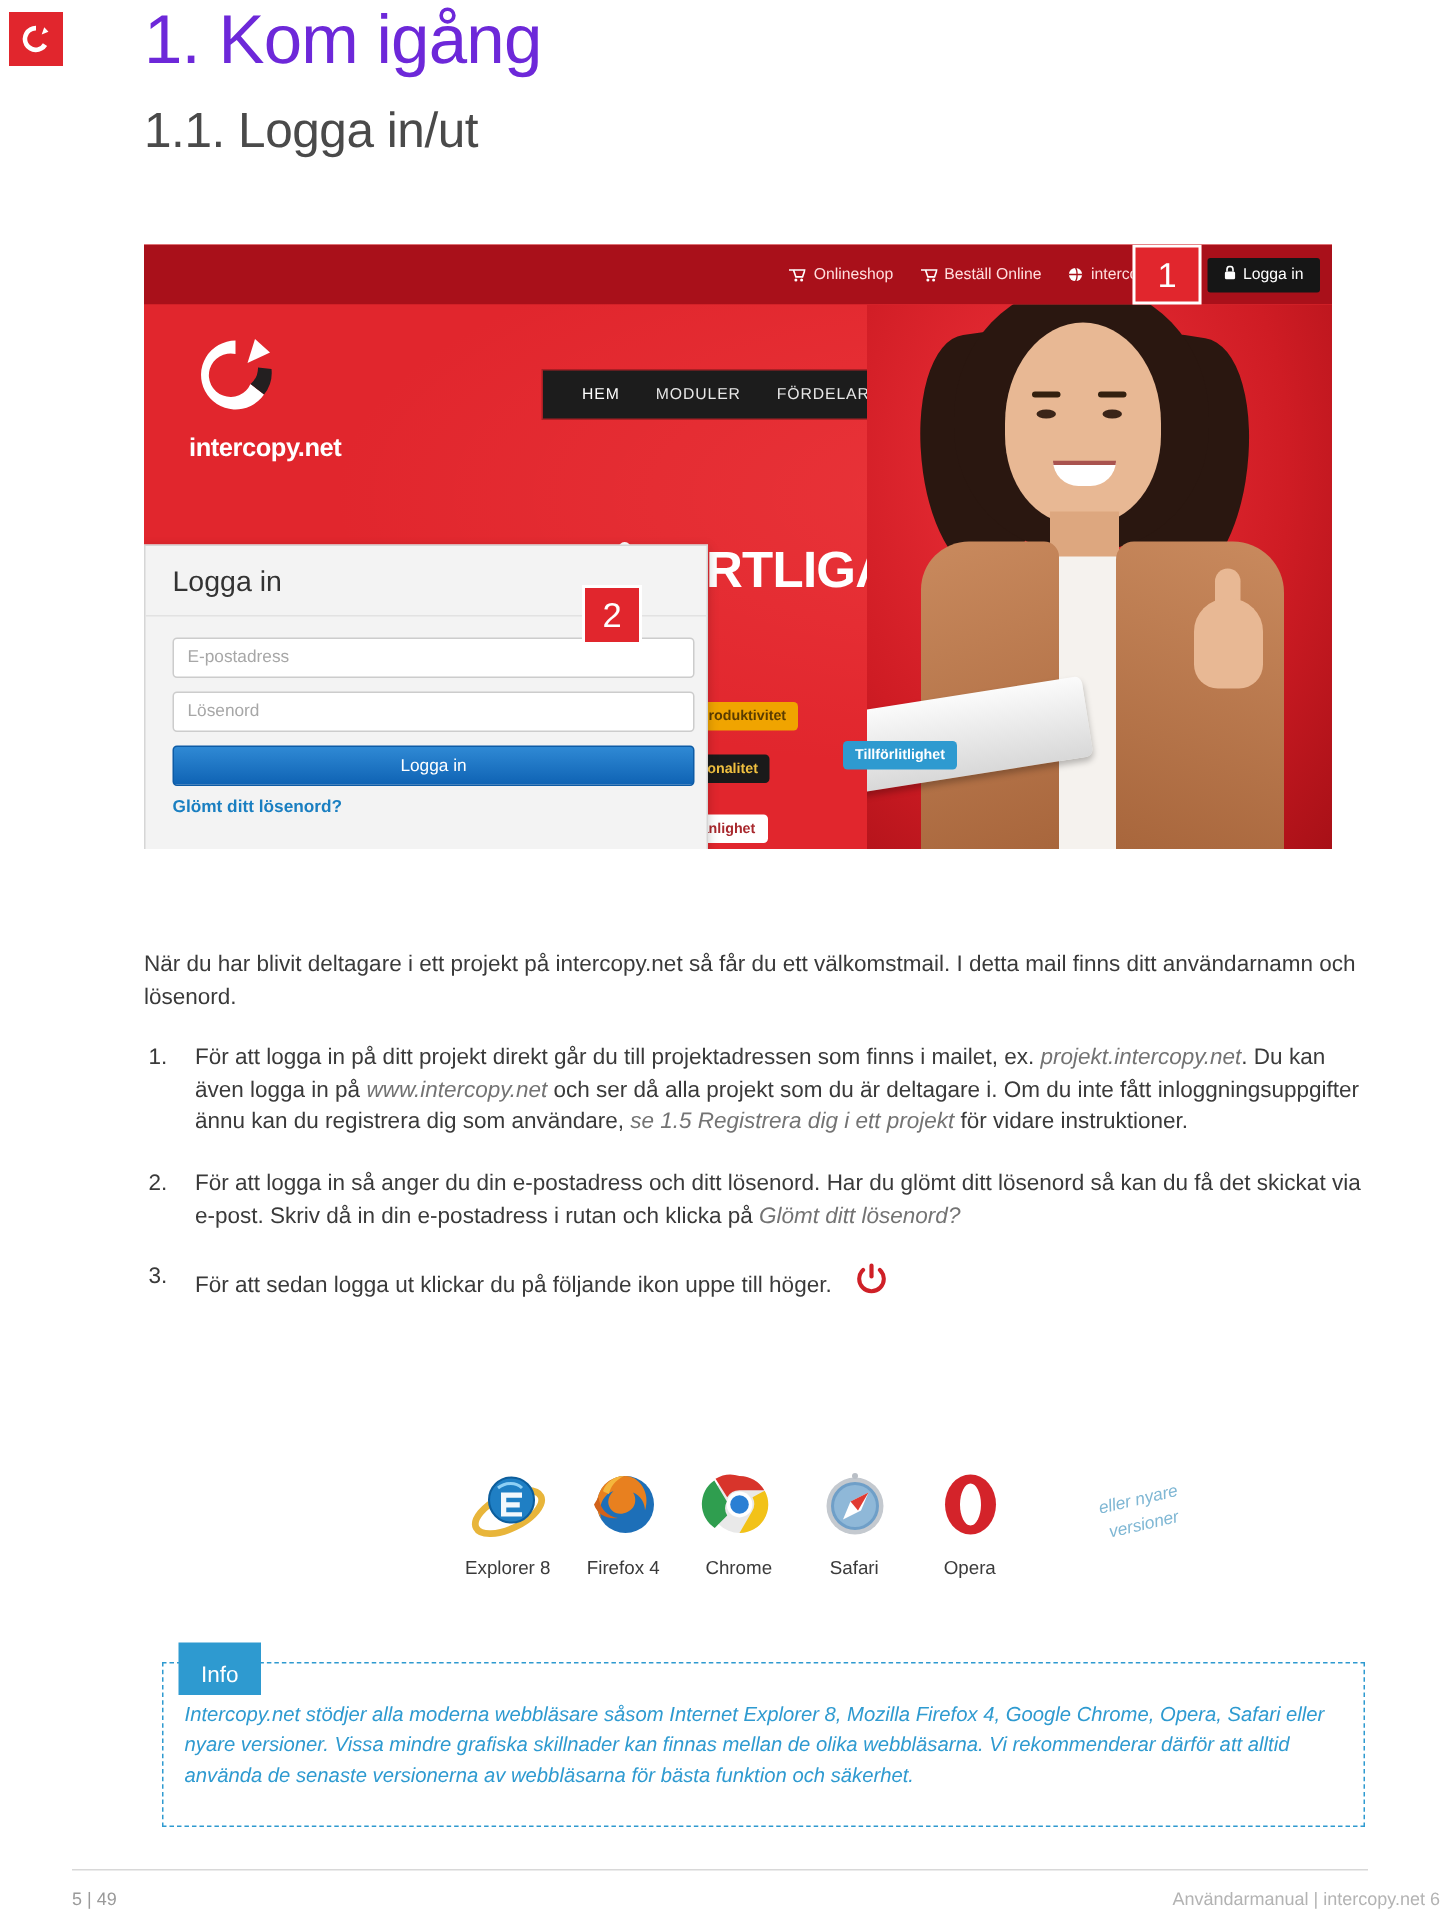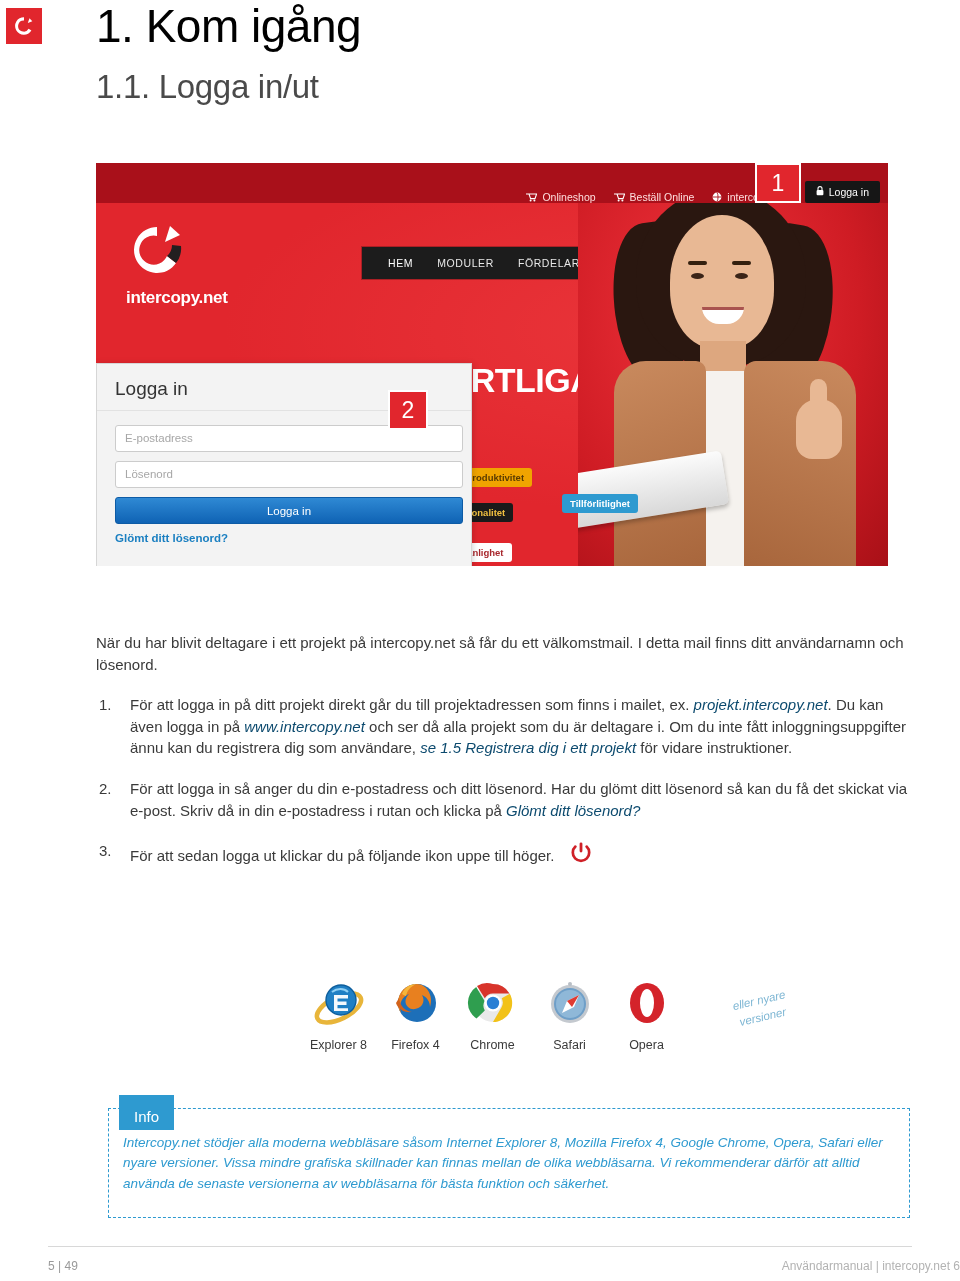--- a/index.html
+++ b/index.html
@@ -13,40 +13,40 @@
 
   
   .logo-box {
     position:absolute; left:6px; top:8px; width:36px; height:36px;
     background:#e1262d; display:flex; align-items:center; justify-content:center;
   }
   .logo-box svg { display:block; }
 
   .h1 {
     position:absolute; left:96px; top:0px;
-    font-size:46px; color:#000000; font-weight:400; letter-spacing:-0.5px;
+    font-size:46px; color:#6d28d9; font-weight:400; letter-spacing:-0.5px;
     line-height:1.15; font-family:"Liberation Sans", sans-serif;
   }
   .h2 {
     position:absolute; left:96px; top:68px;
     font-size:33px; color:#4a4a4a; font-weight:300; letter-spacing:-0.3px;
   }
 
   
   .shot {
     position:absolute; left:96px; top:163px; width:792px; height:403px;
     overflow:hidden; background:#e1262d;
   }
   .shot-topbar {
     position:absolute; left:0; top:0; width:100%; height:40px;
     background:#a9101a;
   }
   .shot-topbar-inner {
     position:absolute; right:8px; top:0; height:40px;
-    display:flex; align-items:flex-end; gap:18px;
+    display:flex; align-items:center; gap:18px;
     font-size:10.5px; color:#ffdede;
   }
   .tb-item { display:flex; align-items:center; gap:5px; white-space:nowrap; }
   .tb-item .ico { display:inline-block; line-height:0; }
   .login-btn {
     display:flex; align-items:center; gap:5px;
     background:#161616; color:#ffffff; padding:5px 11px; border-radius:2px;
     font-size:10.5px;
   }
   .shot-hero { position:absolute; left:0; top:40px; width:100%; height:363px; background:#e1262d; }
@@ -183,21 +183,21 @@
   }
   .intro { margin-bottom:19px; }
   ol.steps { list-style:none; counter-reset:s; }
   ol.steps > li {
     counter-increment:s; position:relative; padding-left:34px; margin-bottom:19px;
   }
   ol.steps > li::before {
     content: counter(s) "."; position:absolute; left:3px; top:0;
     font-size:15px; color:#3a3a3a;
   }
-  .lnk { color:#0c4a6e; font-style:italic; }
+  .lnk { color:#737373; font-style:italic; }
   .pwr-ico { display:inline-block; vertical-align:-5px; margin-left:9px; }
 
   
   .browsers {
     position:absolute; left:300px; top:972px; width:440px;
     display:flex; gap:0px; align-items:flex-start;
   }
   .bcell { width:77px; text-align:center; }
   .bicon { height:62px; display:flex; align-items:center; justify-content:center; }
   .blabel { font-size:12.5px; color:#3a3a3a; margin-top:4px; }

